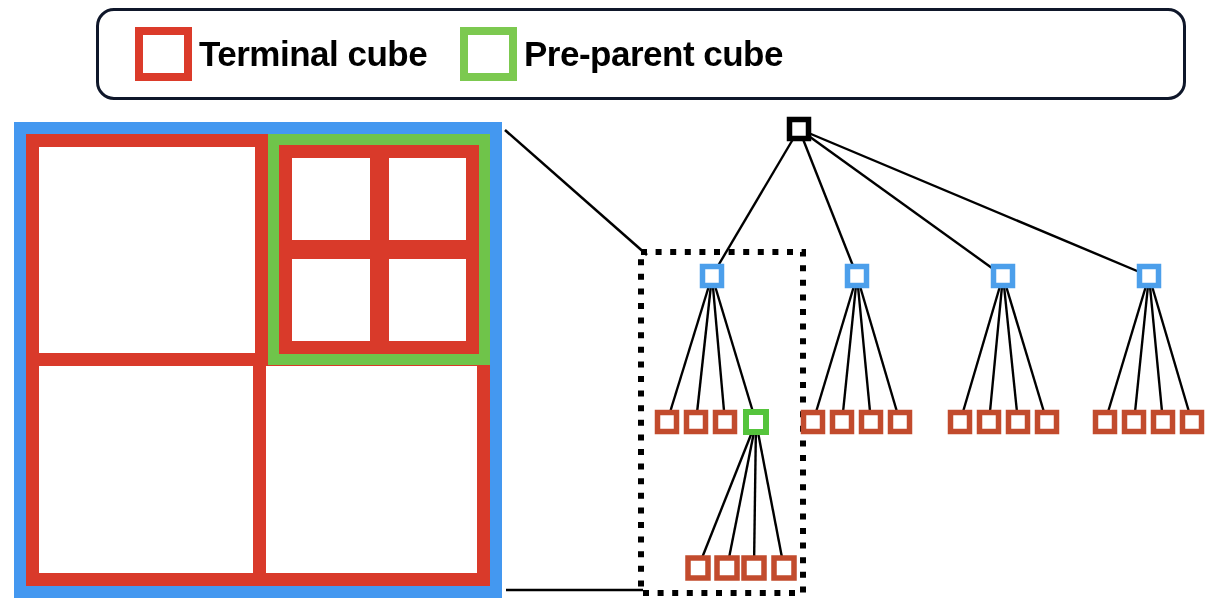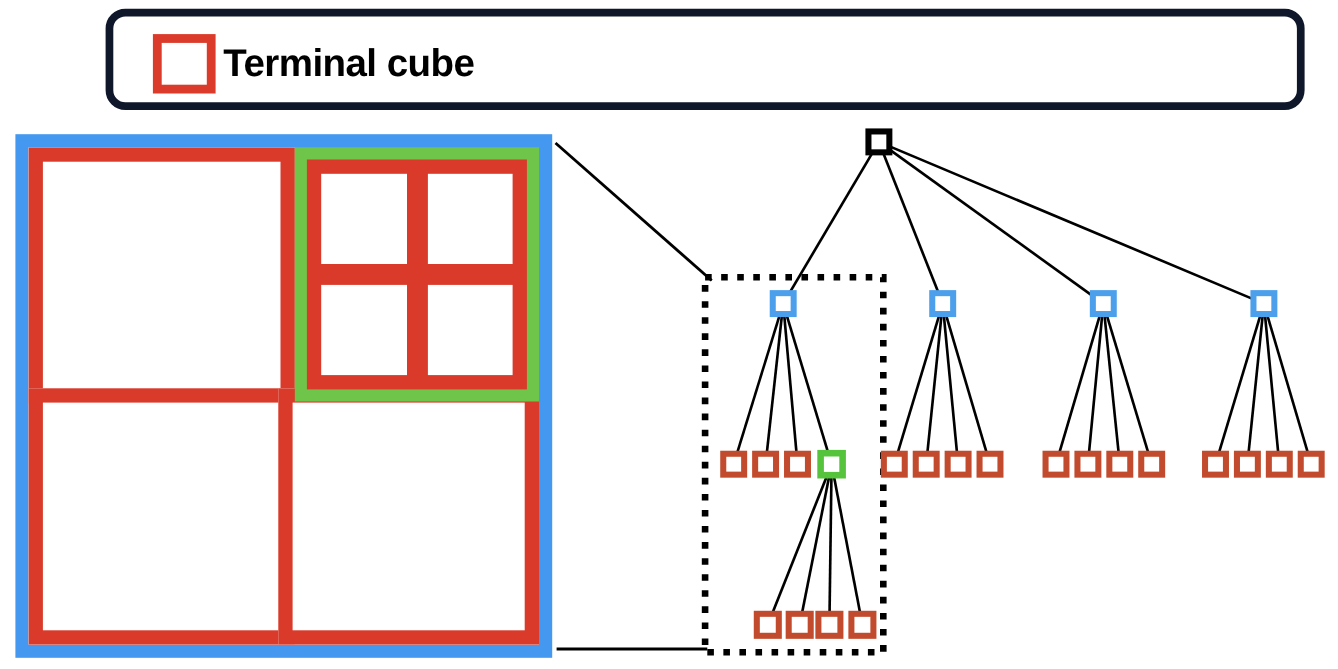--- a/index.html
+++ b/index.html
@@ -1,21 +1,21 @@
 <!DOCTYPE html>
 <html><head>
 <meta charset="utf-8">
 <style>
   html,body{margin:0;padding:0;background:#fff;}
   .page{position:relative;width:1216px;height:608px;background:#ffffff;overflow:hidden;
         font-family:"Liberation Sans",sans-serif;}
 
   
   .legend{position:absolute;left:96px;top:8px;width:1090px;height:92px;
-          border:7px solid #0f172a;border-radius:18px;box-sizing:border-box;background:#fff;}
+          border:3px solid #0f172a;border-radius:18px;box-sizing:border-box;background:#fff;}
   .legend-item{position:absolute;top:0;height:86px;display:flex;align-items:center;white-space:nowrap;}
   .li-0{left:36px;} .li-1{left:361px;} .li-2{left:729px;}
   .swatch{width:41px;height:38px;border:8px solid #000;background:#fff;flex:0 0 auto;}
   .legend-label{font-size:35px;font-weight:600;color:#000;margin-left:7px;letter-spacing:-0.5px;}
 
   
   .big-square{position:absolute;left:14px;top:122px;width:488px;height:476px;
               border:12px solid #4498F0;box-sizing:border-box;background:#fff;}
   .cell{position:absolute;background:#fff;border:13px solid #D93A2A;box-sizing:border-box;}
   .cell-tl{left:0;top:0;width:242px;height:233px;}
@@ -32,20 +32,24 @@
 </style>
 </head>
 <body>
 
 <div class="page">
 
   <div class="legend">
     <div class="legend-item li-0">
       <span class="swatch" style="border-color: rgb(219, 59, 42);"></span>
       <span class="legend-label">Terminal cube</span>
+    </div>
+    <div class="legend-item li-1">
+      <span class="swatch" style="border-color: rgb(124, 201, 80);"></span>
+      <span class="legend-label">Pre-parent cube</span>
     </div>
   </div>
 
   <div class="big-square">
     <div class="cell cell-tl"></div>
     <div class="cell cell-bl"></div>
     <div class="cell cell-br"></div>
     <div class="green-box">
       <div class="subcell"></div>
       <div class="subcell"></div>

